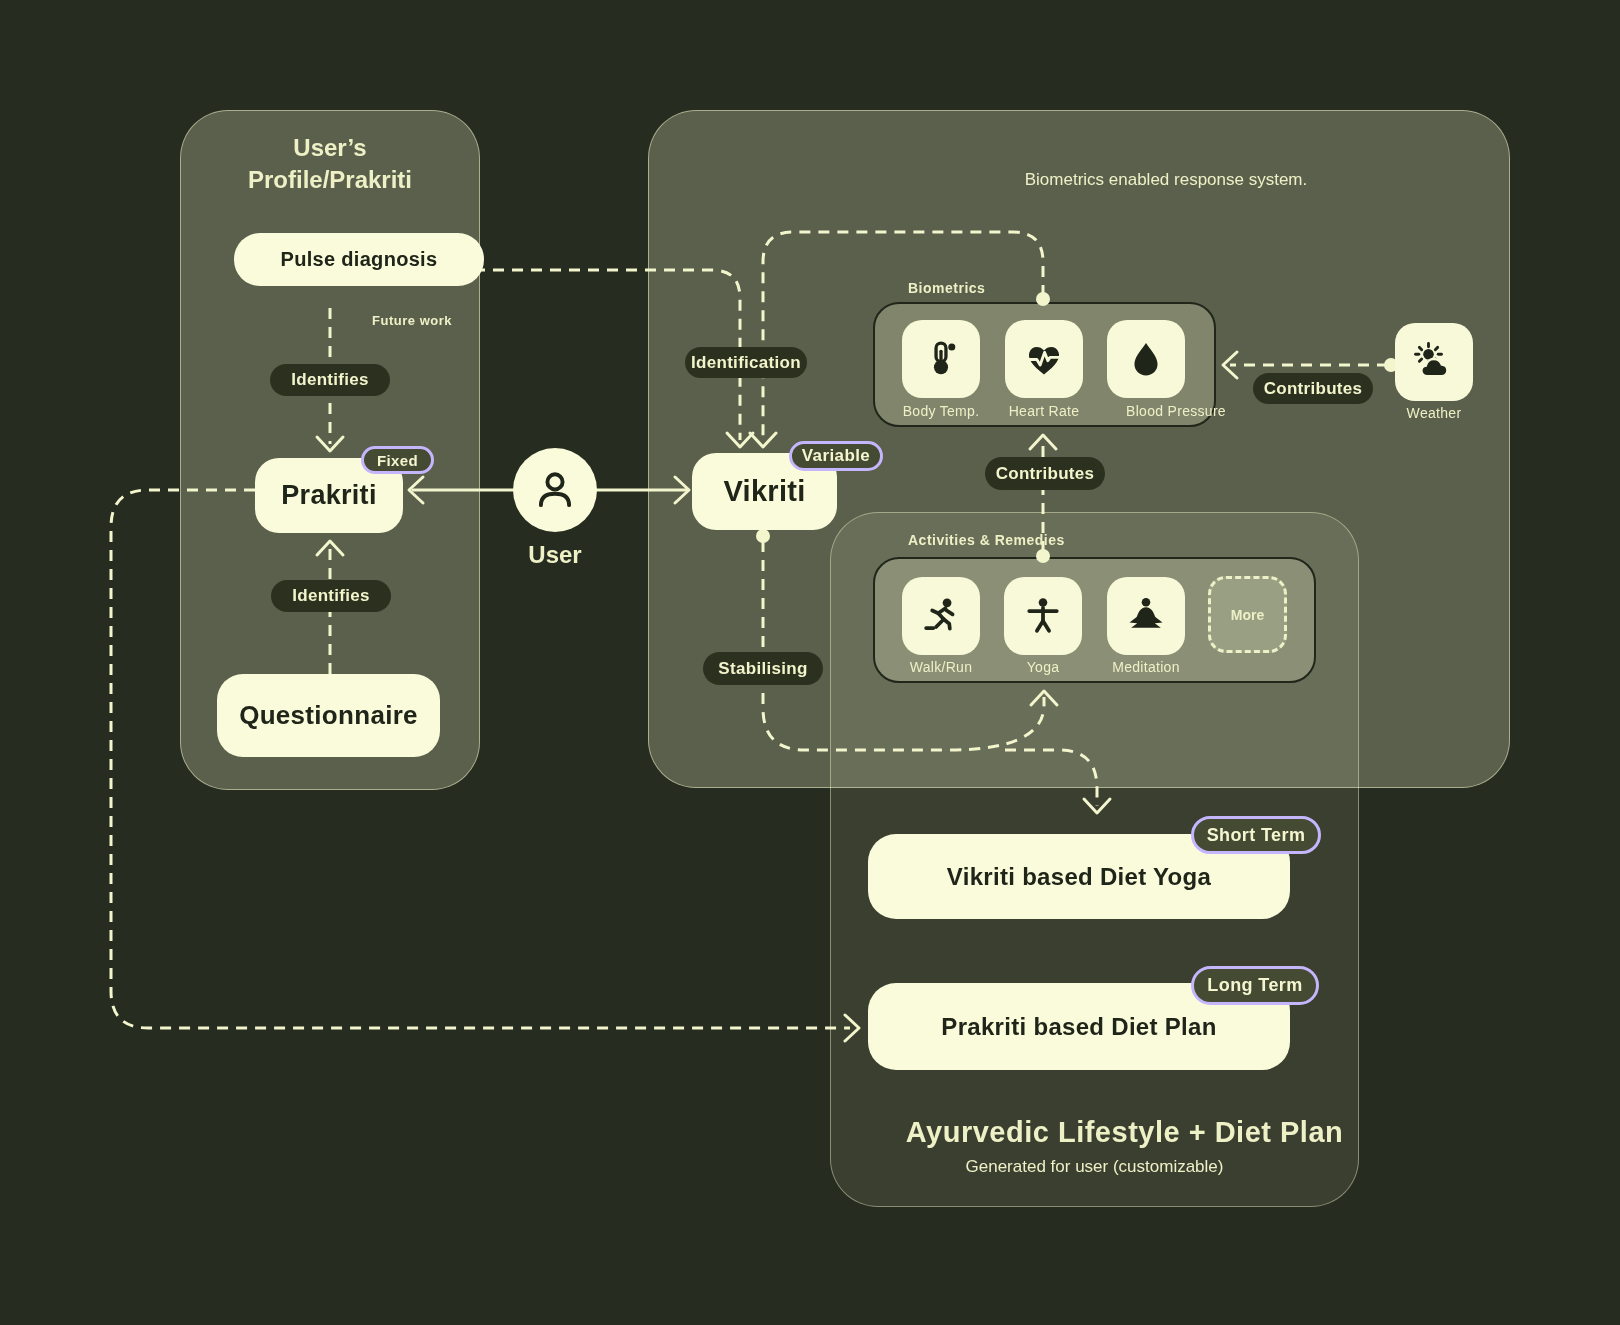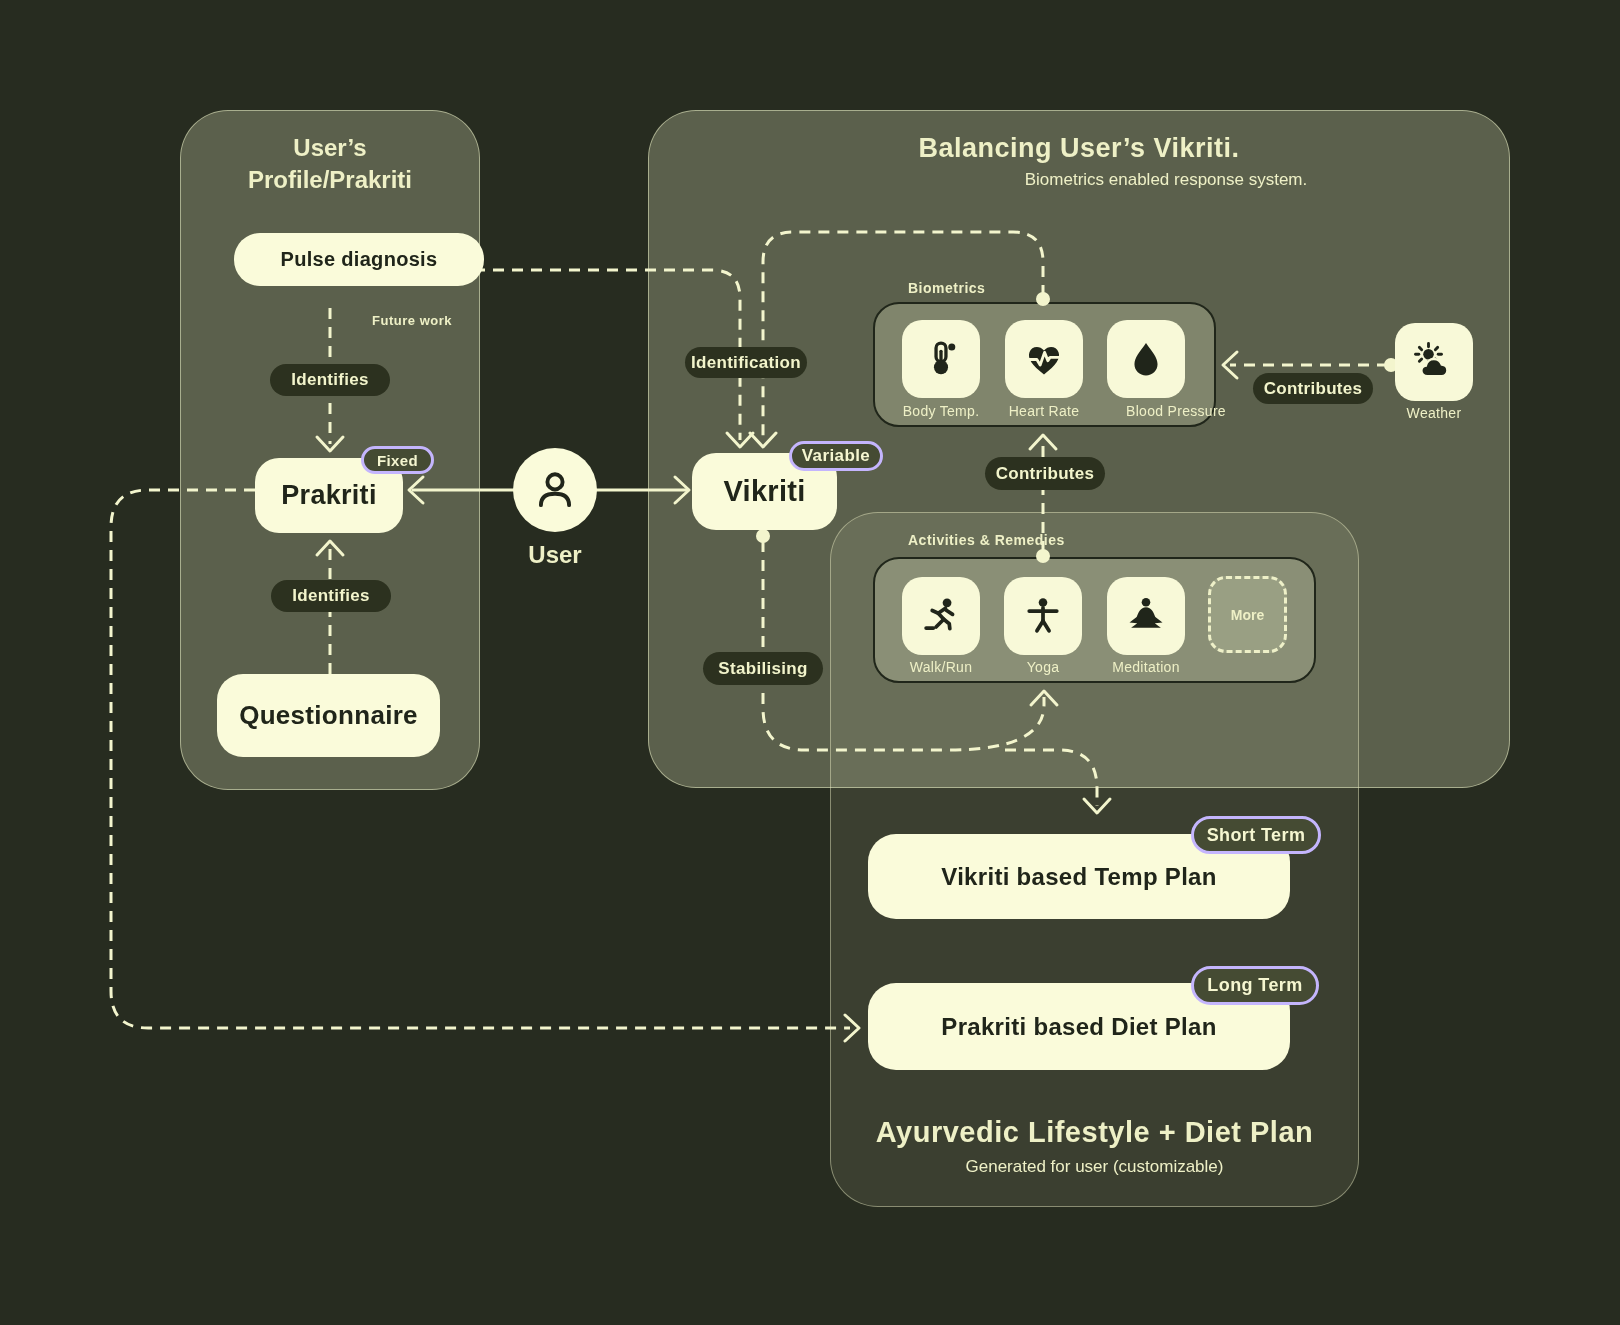--- a/index.html
+++ b/index.html
@@ -108,21 +108,20 @@
   </div>
 
   <div class="user-circle">
     <svg width="52" height="52" viewBox="0 0 48 48">
       <circle cx="24" cy="16.5" r="7" stroke="#20251a" stroke-width="3.6" fill="none"></circle>
       <path d="M11 38 Q11 27.5 24 27.5 Q37 27.5 37 38" stroke="#20251a" stroke-width="3.6" fill="none" stroke-linecap="round"></path>
     </svg>
   </div>
   <div class="title" style="left:505px;top:541px;width:100px;font-size:24px;font-weight:600;">User</div>
 
-  <div class="title" style="left:648px;width:862px;top:133px;font-size:27px;font-weight:600;letter-spacing:0.5px;">Balancing User’s Vikriti.</div>
   <div class="title" style="left:648px;width:1036px;top:170px;font-size:17px;font-weight:400;">Biometrics enabled response system.</div>
 
   <div class="pill" style="left:685px;top:347px;width:122px;height:31px;">
     <span>Identification</span>
   </div>
 
   <div class="node" style="left:692px;top:453px;width:145px;height:77px;border-radius:24px;font-size:29px;">
     <span>Vikriti</span>
   </div>
   <div class="badge" style="left:789px;top:441px;width:94px;height:30px;font-size:17px;">
@@ -221,29 +220,29 @@
       <path d="M20 12 C15 12 13 17 11.5 21 L5 26 L12 26.5 C10 28.2 8 29.6 6.5 30.6 L33.5 30.6 C32 29.6 30 28.2 28 26.5 L35 26 L28.5 21 C27 17 25 12 20 12 Z" fill="#20251a"></path>
     </svg>
   </div>
   <div class="tile-label" style="left:1146px;top:659px;">Meditation</div>
 
   <div class="more-tile" style="left:1208px;top:576px;">
     <span>More</span>
   </div>
 
   <div class="node" style="left:868px;top:834px;width:422px;height:85px;border-radius:28px;font-size:24px;">
-    <span>Vikriti based Temp Plan</span>
+    <span>Vikriti based Diet Yoga</span>
   </div>
   <div class="badge" style="left:1191px;top:816px;width:130px;height:38px;font-size:18px;">
     <span>Short Term</span>
   </div>
 
   <div class="node" style="left:868px;top:983px;width:422px;height:87px;border-radius:28px;font-size:24px;">
     <span>Prakriti based Diet Plan</span>
   </div>
   <div class="badge" style="left:1191px;top:966px;width:128px;height:39px;font-size:18px;">
     <span>Long Term</span>
   </div>
 
-  <div class="title" style="left:830px;width:529px;top:1116px;font-size:29px;font-weight:600;letter-spacing:0.5px;">Ayurvedic Lifestyle + Diet Plan</div>
+  <div class="title" style="left:830px;width:529px;top:1116px;font-size:29px;font-weight:600;letter-spacing:0.5px;padding-left:30px;">Ayurvedic Lifestyle + Diet Plan</div>
   <div class="title" style="left:830px;width:529px;top:1157px;font-size:17px;font-weight:400;">Generated for user (customizable)</div>
 
 </div>
 
 </body></html>

